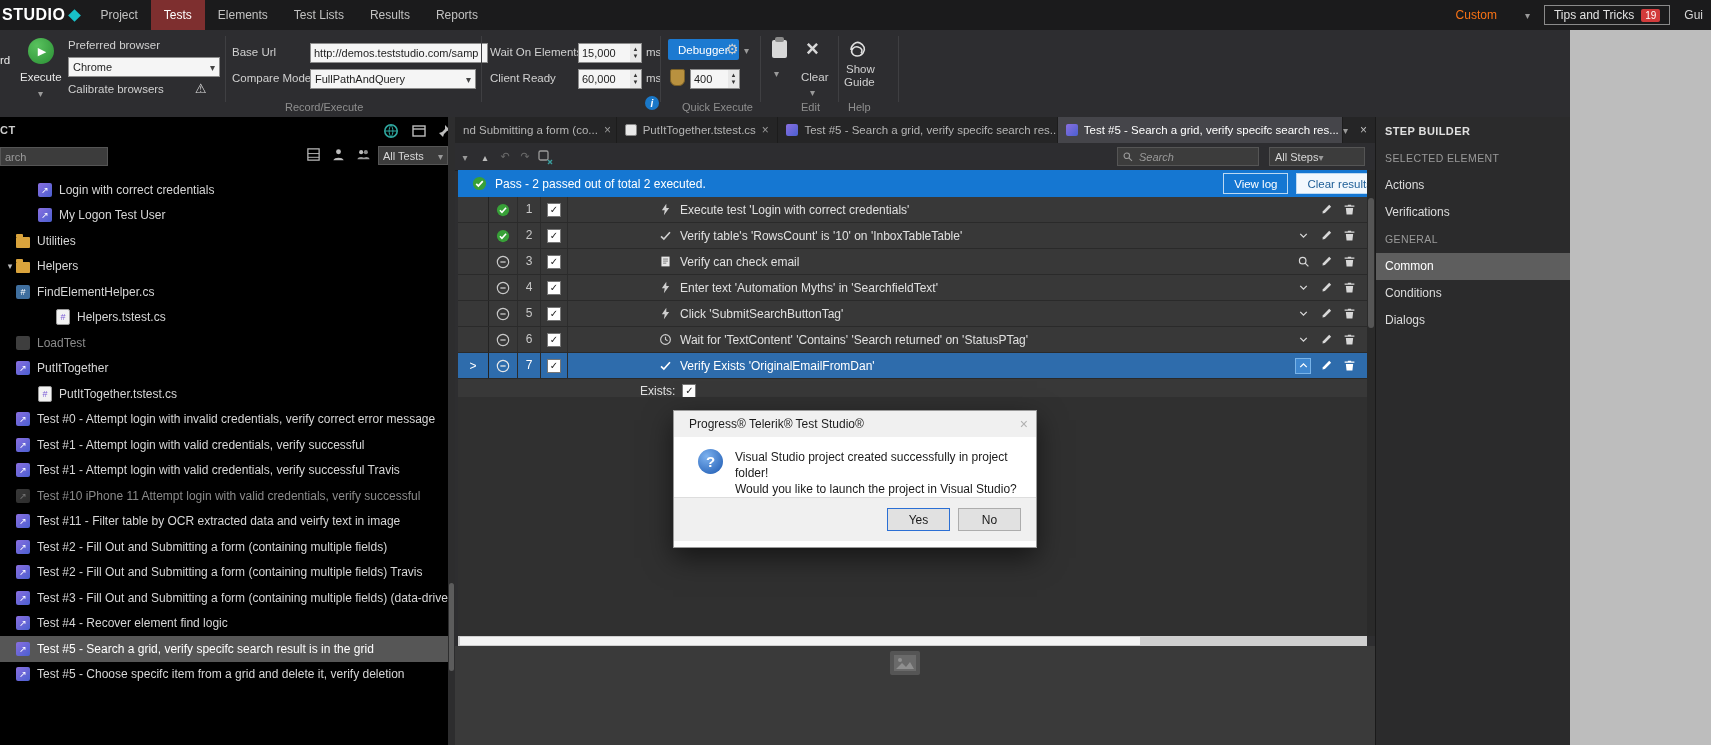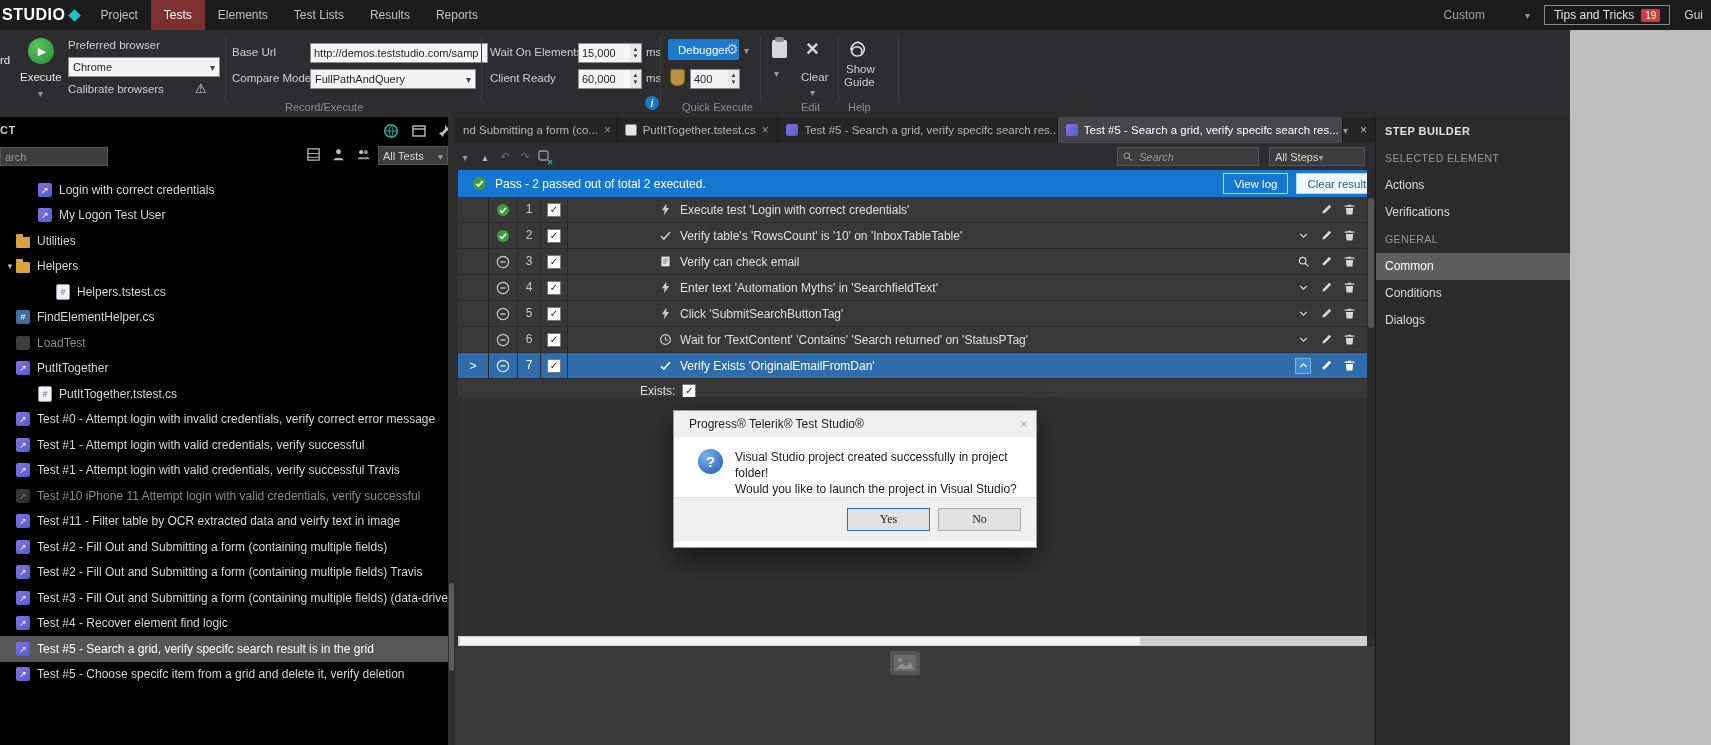--- a/index.html
+++ b/index.html
@@ -7,21 +7,21 @@
     font-family:"Liberation Sans","DejaVu Sans",sans-serif;font-size:12px;color:#cfcfcf;
     background:#2d2d30;}
   
   .menubar{position:absolute;left:0;top:0;width:1711px;height:30px;background:#1b1b1c;
     display:flex;align-items:center;}
   .app-title{color:#fff;font-weight:bold;font-size:16px;margin-left:2px;letter-spacing:.5px;}
   .logo-mark{width:9px;height:9px;background:#18c0c8;margin:0 8px 0 5px;transform:rotate(45deg);}
   .mi{padding:0 13px;height:30px;line-height:30px;color:#c2c2c2;cursor:default;}
   .mi.active{background:#7e2f2f;color:#fff;}
   .mb-right{margin-left:auto;display:flex;align-items:center;gap:14px;padding-right:8px;}
-  .custom-dd{display:flex;align-items:center;gap:40px;color:#a3a3a3;}
+  .custom-dd{display:flex;align-items:center;gap:28px;color:#f97316;}
   .caret::after{content:"▾";font-size:10px;color:#9a9a9a;}
   .caret-up::after{content:"▴";font-size:10px;color:#bcbcbc;}
   .tips-btn{border:1px solid #8a8a8a;padding:2px 9px;display:flex;align-items:center;gap:7px;color:#e2e2e2;}
   .badge{background:#d23b3b;color:#fff;font-size:10px;padding:1px 4px;border-radius:2px;}
   .gui-part{color:#d8d8d8;}
   
   .ribbon{position:absolute;left:0;top:30px;width:1570px;height:87px;background:#2d2d30;
     border-bottom:1px solid #1e1e1e;}
   .ribbon .sep{position:absolute;top:6px;width:1px;height:66px;background:#3f3f42;}
   .rlabel{position:absolute;color:#d0d0d0;font-size:11.5px;white-space:nowrap;}
@@ -151,22 +151,22 @@
   .dlg-title{color:#1c1c1c;font-size:12px;}
   .dlg-close{margin-left:auto;color:#b0b0b0;font-size:14px;}
   .dlg-close::after{content:"×";}
   .dlg-body{display:flex;align-items:flex-start;padding:12px 14px 6px 24px;gap:12px;background:#fff;height:60px;box-sizing:border-box;}
   .dlg-q{width:25px;height:25px;border-radius:50%;flex:none;
     background:radial-gradient(circle at 35% 30%,#7db2ef,#1a57b0);color:#fff;font-weight:bold;font-size:15px;
     display:flex;align-items:center;justify-content:center;}
   .dlg-msg{color:#1a1a1a;font-size:12px;line-height:16px;}
   .dlg-foot{height:44px;background:#f0f0f0;border-top:1px solid #ddd;display:flex;align-items:center;justify-content:flex-end;
     gap:8px;padding-right:15px;box-sizing:border-box;}
-  .dlg-btn{width:83px;height:23px;background:#e1e1e1;border:1px solid #adadad;color:#1a1a1a;font-size:12px;
-    font-family:Liberation Serif, serif;}
+  .dlg-btn{width:63px;height:23px;background:#e1e1e1;border:1px solid #adadad;color:#1a1a1a;font-size:12px;
+    font-family:Liberation Sans, sans-serif;}
   .dlg-btn.primary{border:1px solid #2b6fd4;}
   svg{display:block;}
 </style>
 </head>
 <body>
 
 <div id="screen">
 
   <div class="menubar">
     <span class="app-title">STUDIO</span>
@@ -310,27 +310,27 @@
         </div>
       <div class="trow" style="padding-left:16px">
           <span class="ti folder"></span>
           <span class="tl">Utilities</span>
         </div>
       <div class="trow" style="padding-left:4px">
           <span class="tcaret">▾</span>
           <span class="ti folder"></span>
           <span class="tl">Helpers</span>
         </div>
+      <div class="trow" style="padding-left:16px">
+          <span class="ti csfile"></span>
+          <span class="tl">FindElementHelper.cs</span>
+        </div>
       <div class="trow" style="padding-left:56px">
           <span class="ti cs"></span>
           <span class="tl">Helpers.tstest.cs</span>
-        </div>
-      <div class="trow" style="padding-left:16px">
-          <span class="ti csfile"></span>
-          <span class="tl">FindElementHelper.cs</span>
         </div>
       <div class="trow dis" style="padding-left:16px">
           <span class="ti load"></span>
           <span class="tl">LoadTest</span>
         </div>
       <div class="trow" style="padding-left:16px">
           <span class="ti test"></span>
           <span class="tl">PutItTogether</span>
         </div>
       <div class="trow" style="padding-left:38px">

